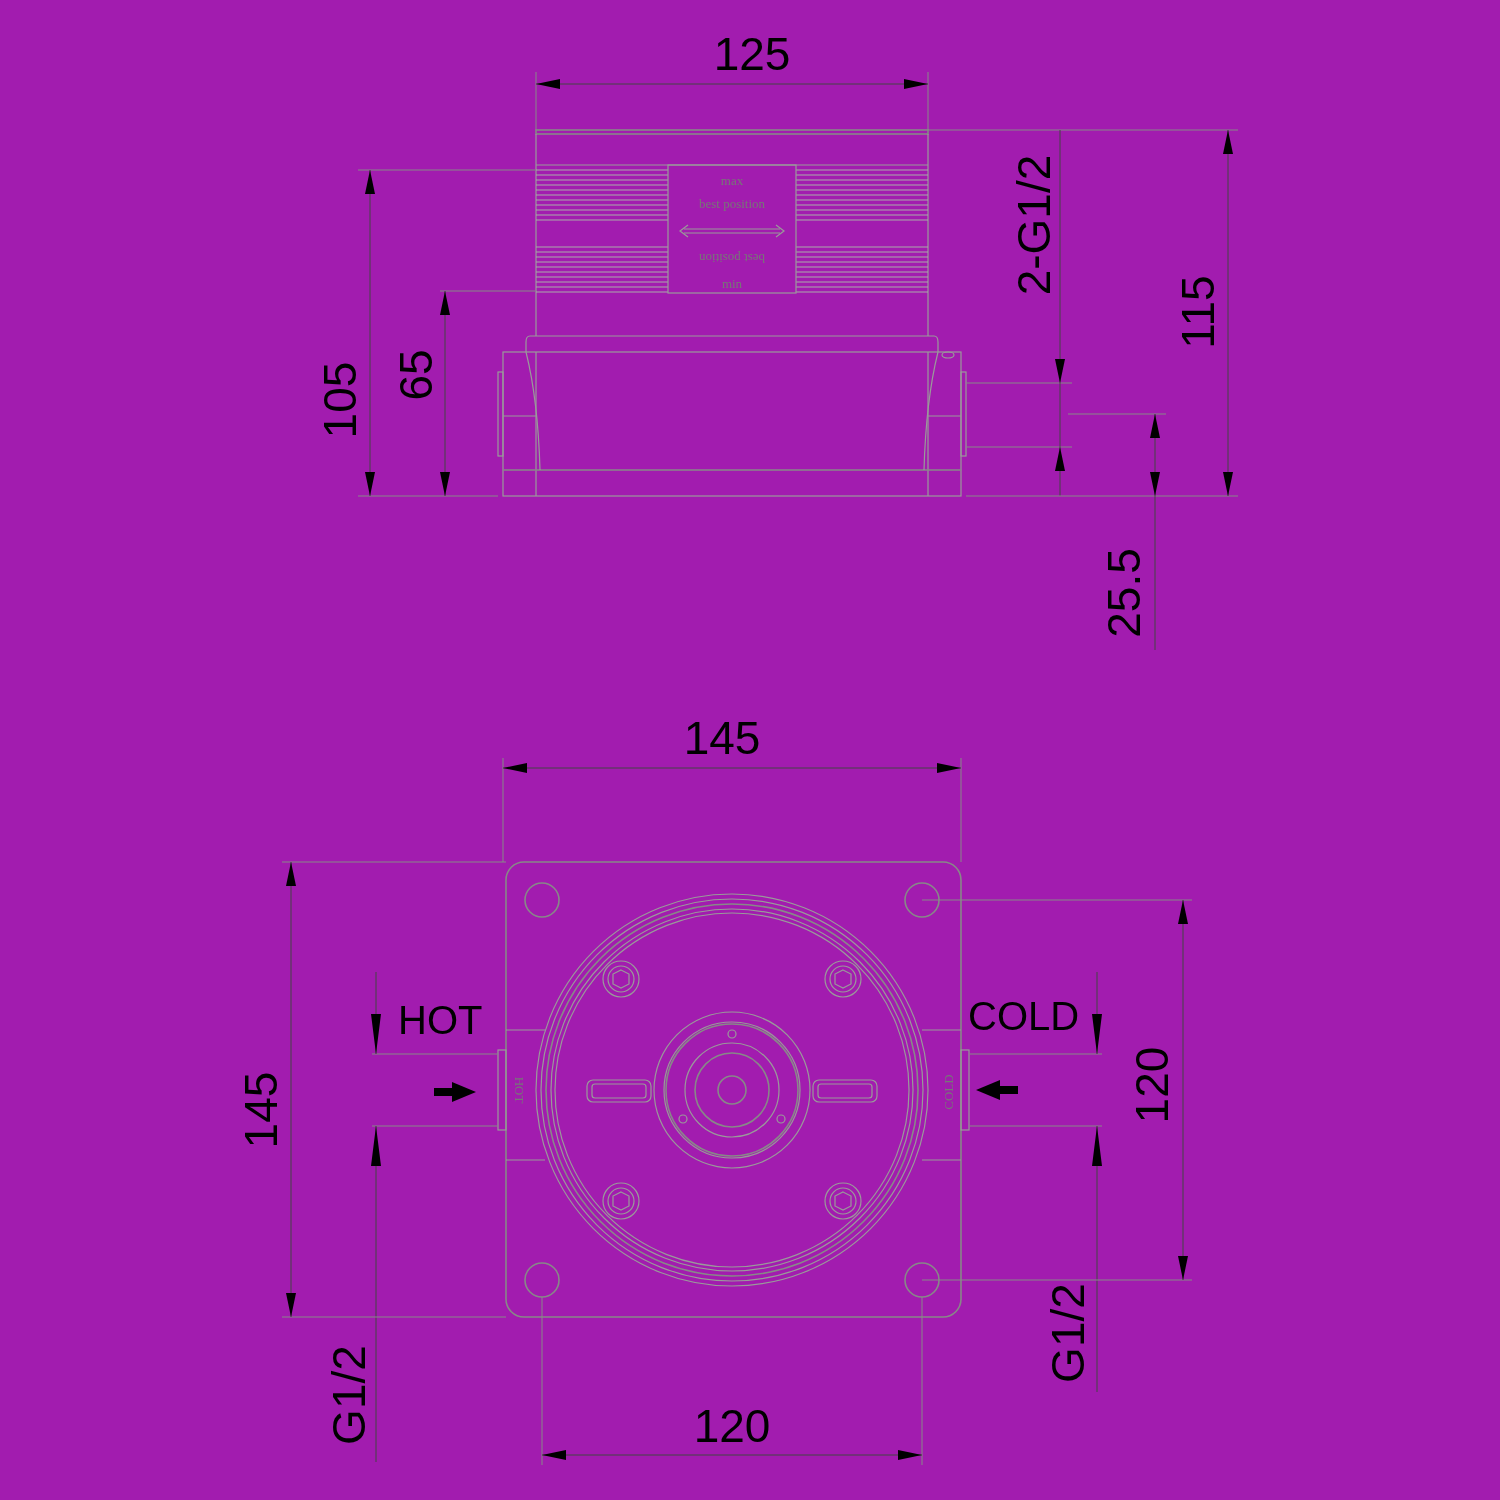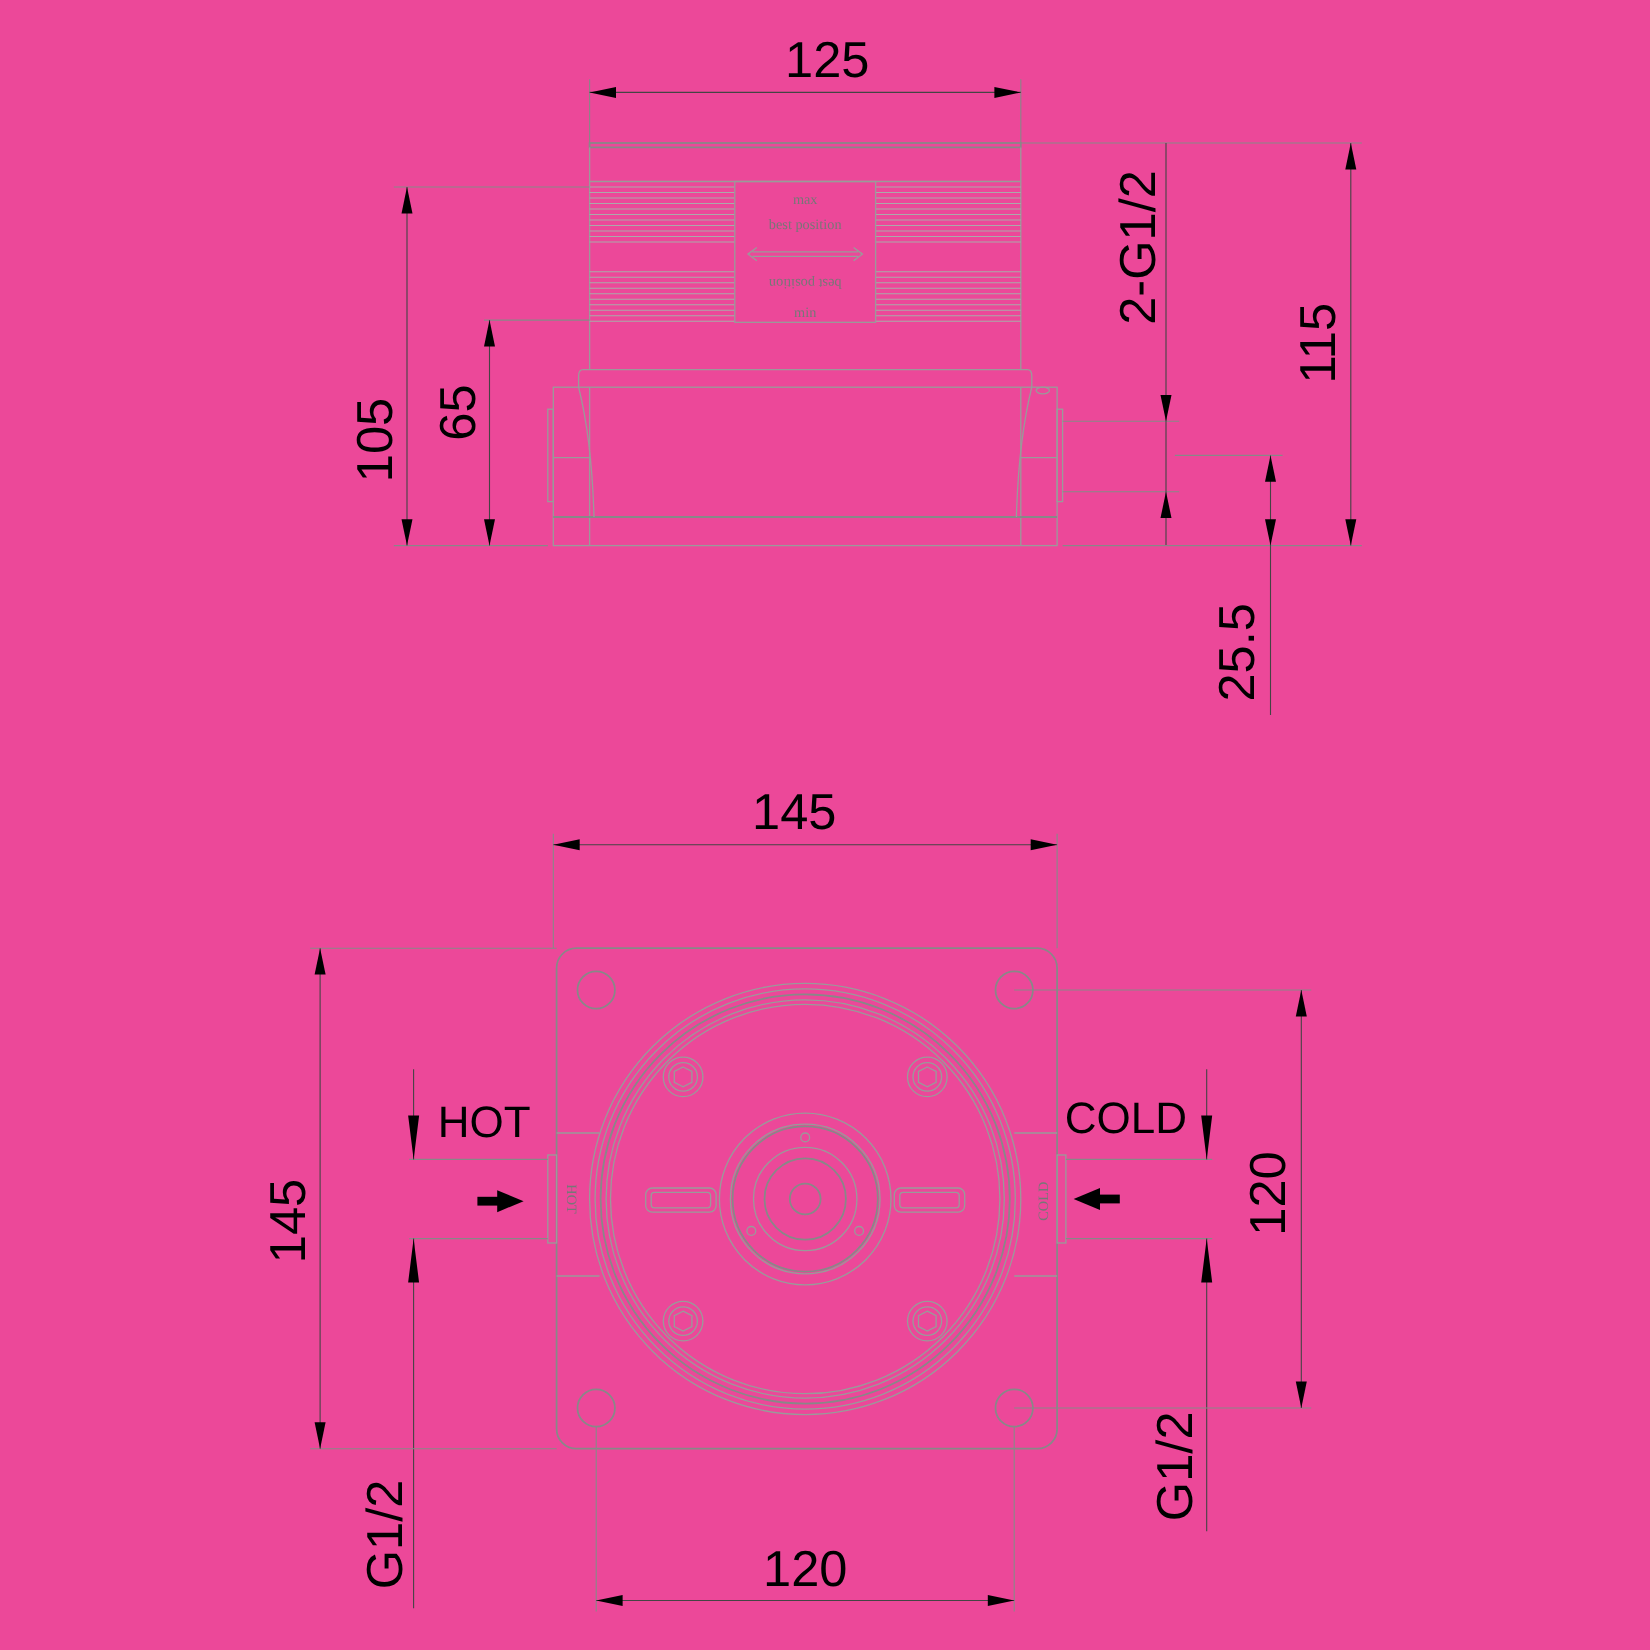--- a/index.html
+++ b/index.html
@@ -1,16 +1,16 @@
 <!DOCTYPE html>
 <html><head>
 <meta charset="utf-8">
 <style>
   html, body { margin: 0; padding: 0; background: #ffffff; }
-  #canvas { position: relative; width: 1500px; height: 1500px; overflow: hidden; background: #ec4899; }
+  #canvas { position: relative; width: 1500px; height: 1500px; overflow: hidden; background: #a21caf; }
   svg { position: absolute; left: 0; top: 0; }
   .dim { font-family: "Liberation Sans", sans-serif; font-size: 46px; fill: #000; }
   .lbl { font-family: "Liberation Sans", sans-serif; font-size: 40px; fill: #000; }
   .tiny { font-family: "Liberation Serif", serif; font-size: 13px; fill: #777; }
   .ln { stroke: #9a9a9a; stroke-width: 1.2; fill: none; }
   .ln2 { stroke: #888; stroke-width: 1.6; fill: none; }
   .dl { stroke: #444; stroke-width: 1; fill: none; }
   .ext { stroke: #888; stroke-width: 1; fill: none; }
   .ar { fill: #000; }
   .thread { stroke: #aaa; stroke-width: 1; }

